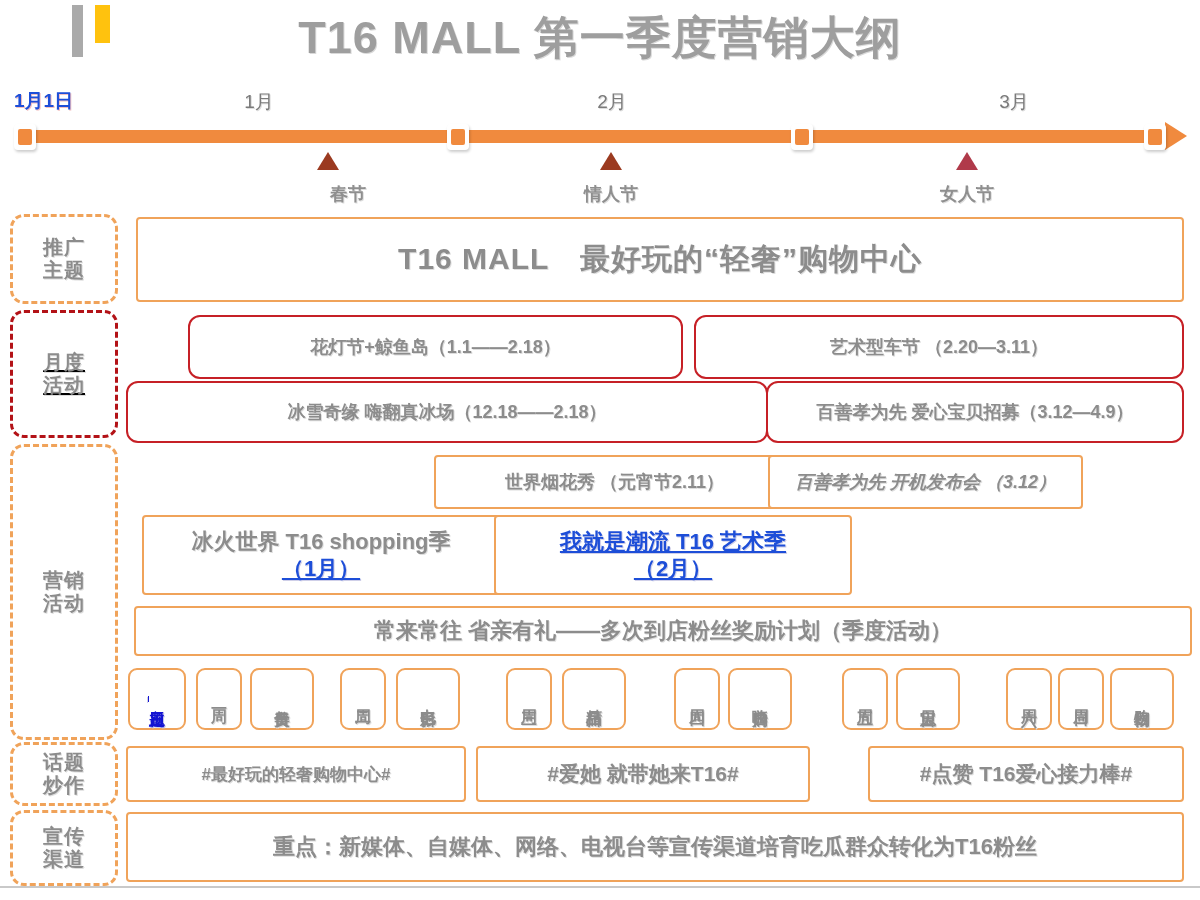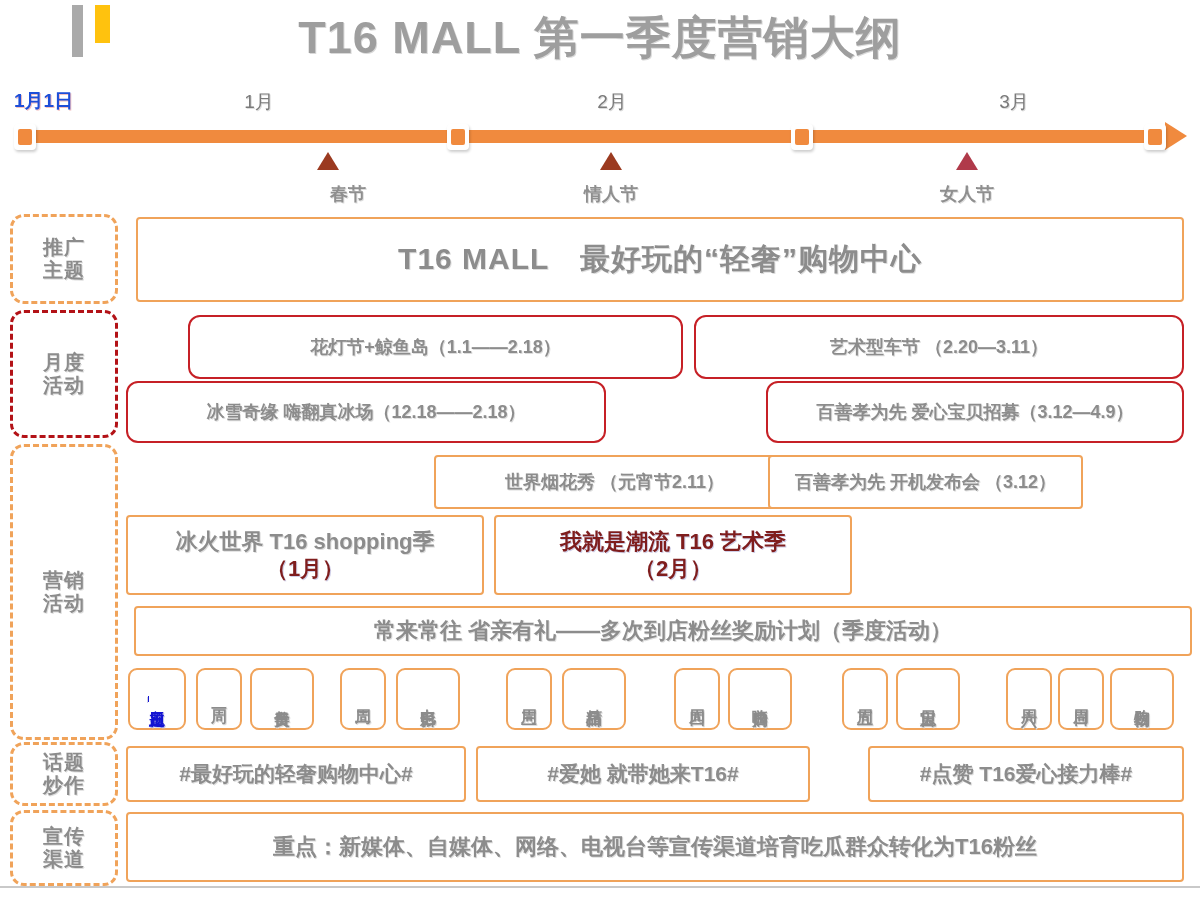--- a/index.html
+++ b/index.html
@@ -106,21 +106,21 @@
     position:absolute;box-sizing:border-box;
     border:2px solid #c62026;border-radius:12px;
     background:#ffffff;
     display:flex;align-items:center;justify-content:center;
     text-align:center;
     color:#8c8c8c;font-weight:bold;font-size:18px;
     text-shadow:1px 1px 0 #dedede;
     padding:2px 8px;
   }
   .blue-link{
-    color:#7f1d1d;font-weight:bold;
+    color:#1d4ed8;text-decoration:underline;font-weight:bold;
     text-shadow:1px 1px 0 #cfcfe8;
   }
   .two-line{line-height:1.25;}
 
   
   .daybox{
     position:absolute;box-sizing:border-box;
     border:2px solid #f0a35a;border-radius:9px;background:#fff;
     display:flex;align-items:center;justify-content:center;
     font-size:16px;font-weight:bold;color:#8c8c8c;
@@ -178,21 +178,21 @@
     <div class="tl-mark rose" style="left:967px;"></div>
     <div class="tl-mark-label" style="left:967px;">女人节</div>
   </div>
 
   <div class="dash-cat" style="left:10px;top:214px;width:108px;height:90px;">
     <div class="cat-label">
       <span>推广</span><br><span>主题</span>
     </div>
   </div>
 
-  <div class="dash-cat red" style="left:10px;top:310px;width:108px;height:128px;">
+  <div class="dash-cat red" style="left:10px;top:310px;width:108px;height:128px;text-decoration:underline;">
     <div class="cat-label">
       <span>月度</span><br><span>活动</span>
     </div>
   </div>
 
   <div class="dash-cat" style="left:10px;top:444px;width:108px;height:296px;">
     <div class="cat-label">
       <span>营销</span><br><span>活动</span>
     </div>
   </div>
@@ -206,27 +206,27 @@
   <div class="dash-cat" style="left:10px;top:810px;width:108px;height:76px;">
     <div class="cat-label">
       <span>宣传</span><br><span>渠道</span>
     </div>
   </div>
 
   <div class="obox" style="left:136px;top:217px;width:1048px;height:85px;font-size:30px;letter-spacing:1px;">T16 MALL　最好玩的“轻奢”购物中心</div>
 
   <div class="rbox" style="left:188px;top:315px;width:495px;height:64px;">花灯节+鲸鱼岛（1.1——2.18）</div>
   <div class="rbox" style="left:694px;top:315px;width:490px;height:64px;">艺术型车节 （2.20—3.11）</div>
-  <div class="rbox" style="left:126px;top:381px;width:480px;height:62px;">冰雪奇缘 嗨翻真冰场（12.18——2.18）</div>
+  <div class="rbox" style="left:126px;top:381px;width:642px;height:62px;">冰雪奇缘 嗨翻真冰场（12.18——2.18）</div>
   <div class="rbox" style="left:766px;top:381px;width:418px;height:62px;">百善孝为先 爱心宝贝招募（3.12—4.9）</div>
 
   <div class="obox" style="left:434px;top:455px;width:361px;height:54px;font-size:18px;">世界烟花秀 （元宵节2.11）</div>
-  <div class="obox" style="left:768px;top:455px;width:315px;height:54px;font-size:18px;">百善孝为先 开机发布会 （3.12）</div>
-
-  <div class="obox two-line" style="left:126px;top:515px;width:358px;height:80px;font-size:22px;flex-direction:column;">
+  <div class="obox" style="left:768px;top:455px;width:315px;height:54px;font-size:18px;font-style:italic;">百善孝为先 开机发布会 （3.12）</div>
+
+  <div class="obox two-line" style="left:142px;top:515px;width:358px;height:80px;font-size:22px;flex-direction:column;">
     <span>冰火世界 T16 shopping季</span>
     <span class="blue-link">（1月）</span>
   </div>
   <div class="obox two-line" style="left:494px;top:515px;width:358px;height:80px;font-size:22px;flex-direction:column;">
     <span class="blue-link">我就是潮流 T16 艺术季</span>
     <span class="blue-link">（2月）</span>
   </div>
 
   <div class="obox" style="left:134px;top:606px;width:1058px;height:50px;font-size:22px;">常来常往 省亲有礼——多次到店粉丝奖励计划（季度活动）</div>
 
@@ -238,21 +238,21 @@
   <div class="daybox" style="left:506px;top:668px;width:46px;height:62px;">周三</div>
   <div class="daybox" style="left:562px;top:668px;width:64px;height:62px;">精品日</div>
   <div class="daybox" style="left:674px;top:668px;width:46px;height:62px;">周四</div>
   <div class="daybox" style="left:728px;top:668px;width:64px;height:62px;">嗨购日</div>
   <div class="daybox" style="left:842px;top:668px;width:46px;height:62px;">周五</div>
   <div class="daybox" style="left:896px;top:668px;width:64px;height:62px;">宝贝日</div>
   <div class="daybox" style="left:1006px;top:668px;width:46px;height:62px;">周六</div>
   <div class="daybox" style="left:1058px;top:668px;width:46px;height:62px;">周日</div>
   <div class="daybox" style="left:1110px;top:668px;width:64px;height:62px;">购物日</div>
 
-  <div class="obox" style="left:126px;top:746px;width:340px;height:56px;font-size:21px;">#最好玩的轻奢购物中心#</div>
+  <div class="obox" style="left:126px;top:746px;width:340px;height:56px;font-size:17px;">#最好玩的轻奢购物中心#</div>
   <div class="obox" style="left:476px;top:746px;width:334px;height:56px;font-size:21px;">#爱她 就带她来T16#</div>
   <div class="obox" style="left:868px;top:746px;width:316px;height:56px;font-size:21px;">#点赞 T16爱心接力棒#</div>
 
   <div class="obox two-line" style="left:126px;top:812px;width:1058px;height:70px;font-size:22px;flex-direction:row;">
     <span>重点：新媒体、自媒体、网络、电视台等宣传渠道</span>
     <span>培育吃瓜群众转化为T16粉丝</span>
   </div>
 
   <div class="hr-footer"></div>
 </div>

